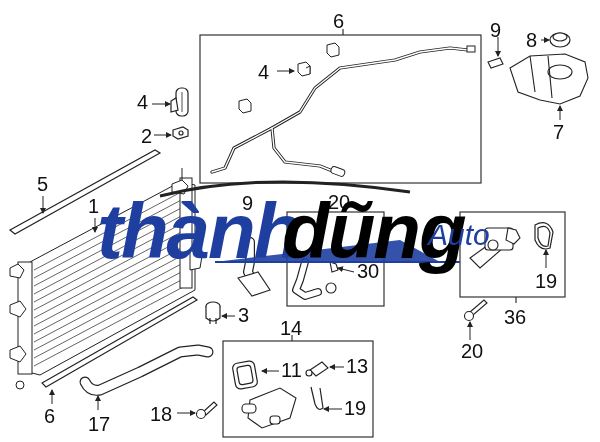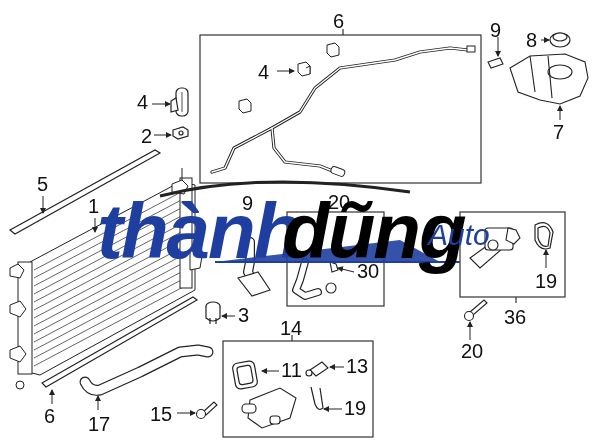--- a/index.html
+++ b/index.html
@@ -233,21 +233,21 @@
   <span class="callout" style="left:37px;top:174px">5</span>
   <span class="callout" style="left:44px;top:406px">6</span>
   <span class="callout" style="left:553px;top:122px">7</span>
   <span class="callout" style="left:526px;top:30px">8</span>
   <span class="callout" style="left:490px;top:20px">9</span>
   <span class="callout" style="left:333px;top:11px">6</span>
   <span class="callout" style="left:258px;top:62px">4</span>
   <span class="callout" style="left:88px;top:414px">17</span>
   <span class="callout" style="left:242px;top:193px">9</span>
   <span class="callout" style="left:280px;top:318px">14</span>
-  <span class="callout" style="left:150px;top:404px">15</span>
+  <span class="callout" style="left:150px;top:404px">18</span>
   <span class="callout" style="left:281px;top:360px">11</span>
   <span class="callout" style="left:346px;top:356px">13</span>
   <span class="callout" style="left:344px;top:398px">19</span>
   <span class="callout" style="left:328px;top:192px">20</span>
   <span class="callout" style="left:357px;top:261px">30</span>
   <span class="callout" style="left:504px;top:307px">36</span>
   <span class="callout" style="left:535px;top:271px">19</span>
   <span class="callout" style="left:461px;top:341px">20</span>
 
   <span class="wm-blue" style="left:97px;top:192px;color:#1e3fa0">thành</span>

